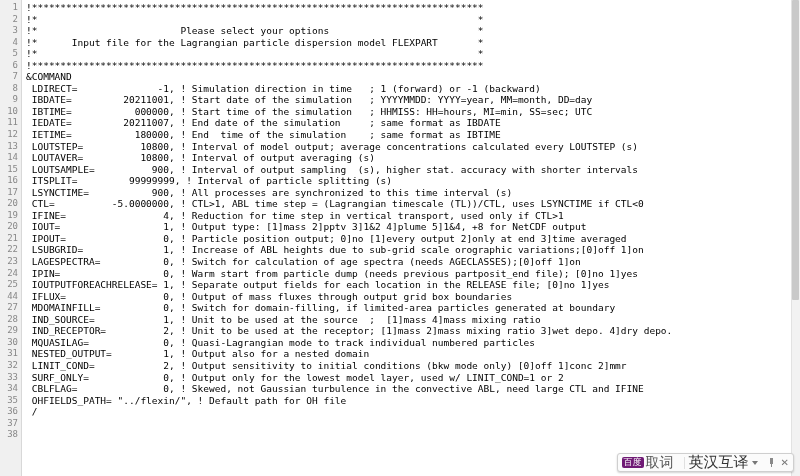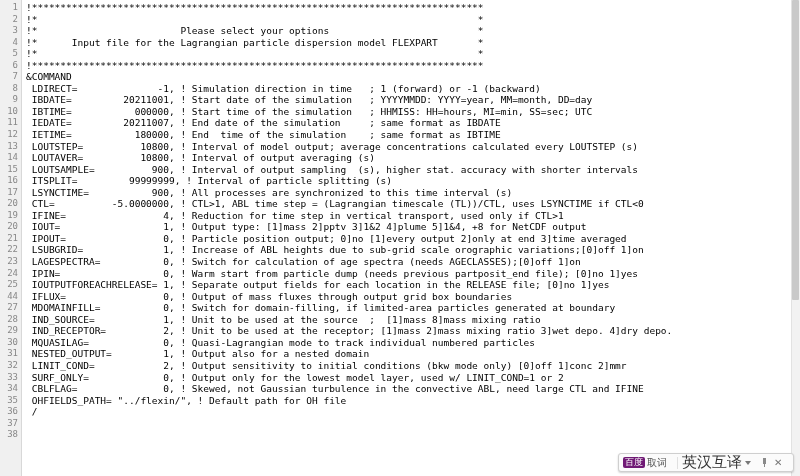--- a/index.html
+++ b/index.html
@@ -107,21 +107,21 @@
     font-size: 9px;
     font-family: "DejaVu Sans", "Liberation Sans", sans-serif;
     color: #ffffff;
     background: #701a75;
     border-radius: 2px;
     padding: 1px 2px;
     line-height: 1;
     margin-right: 2px;
   }
   .ime-label {
-    font-size: 10px;
+    font-size: 14px;
     color: #555555;
     font-family: "DejaVu Sans", "Liberation Sans", sans-serif;
     margin-right: 6px;
     white-space: nowrap;
   }
   .ime-sep {
     width: 1px;
     height: 12px;
     background: #e0e0e0;
     margin: 0 4px;
@@ -243,21 +243,21 @@
       <span class="crow"> CTL=          -5.0000000, ! CTL&gt;1, ABL time step = (Lagrangian timescale (TL))/CTL, uses LSYNCTIME if CTL&lt;0</span>
       <span class="crow"> IFINE=                 4, ! Reduction for time step in vertical transport, used only if CTL&gt;1</span>
       <span class="crow"> IOUT=                  1, ! Output type: [1]mass 2]pptv 3]1&amp;2 4]plume 5]1&amp;4, +8 for NetCDF output</span>
       <span class="crow"> IPOUT=                 0, ! Particle position output; 0]no [1]every output 2]only at end 3]time averaged</span>
       <span class="crow"> LSUBGRID=              1, ! Increase of ABL heights due to sub-grid scale orographic variations;[0]off 1]on</span>
       <span class="crow"> LAGESPECTRA=           0, ! Switch for calculation of age spectra (needs AGECLASSES);[0]off 1]on</span>
       <span class="crow"> IPIN=                  0, ! Warm start from particle dump (needs previous partposit_end file); [0]no 1]yes</span>
       <span class="crow"> IOUTPUTFOREACHRELEASE= 1, ! Separate output fields for each location in the RELEASE file; [0]no 1]yes</span>
       <span class="crow"> IFLUX=                 0, ! Output of mass fluxes through output grid box boundaries</span>
       <span class="crow"> MDOMAINFILL=           0, ! Switch for domain-filling, if limited-area particles generated at boundary</span>
-      <span class="crow"> IND_SOURCE=            1, ! Unit to be used at the source  ;  [1]mass 8]mass mixing ratio</span>
+      <span class="crow"> IND_SOURCE=            1, ! Unit to be used at the source  ;  [1]mass 4]mass mixing ratio</span>
       <span class="crow"> IND_RECEPTOR=          2, ! Unit to be used at the receptor; [1]mass 2]mass mixing ratio 3]wet depo. 4]dry depo.</span>
       <span class="crow"> MQUASILAG=             0, ! Quasi-Lagrangian mode to track individual numbered particles</span>
       <span class="crow"> NESTED_OUTPUT=         1, ! Output also for a nested domain</span>
       <span class="crow"> LINIT_COND=            2, ! Output sensitivity to initial conditions (bkw mode only) [0]off 1]conc 2]mmr</span>
       <span class="crow"> SURF_ONLY=             0, ! Output only for the lowest model layer, used w/ LINIT_COND=1 or 2</span>
       <span class="crow"> CBLFLAG=               0, ! Skewed, not Gaussian turbulence in the convective ABL, need large CTL and IFINE</span>
       <span class="crow"> OHFIELDS_PATH= "../flexin/", ! Default path for OH file</span>
       <span class="crow"> /</span>
       <span class="crow"></span>
     </div>

